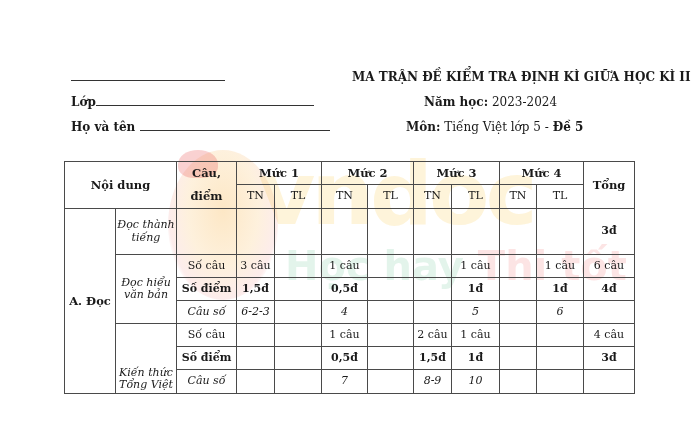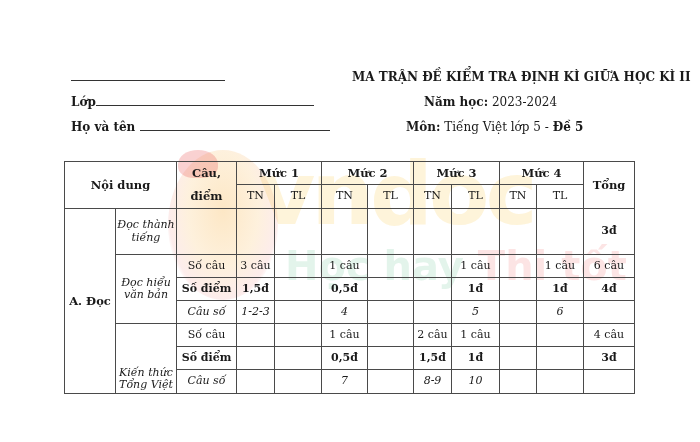--- a/index.html
+++ b/index.html
@@ -157,21 +157,21 @@
     <td>0,5đ</td>
     <td></td>
     <td></td>
     <td>1đ</td>
     <td></td>
     <td>1đ</td>
     <td>4đ</td>
   </tr>
   <tr style="height:23px" class="it">
     <td>Câu số</td>
-    <td>1-2-3</td>
+    <td>6-2-3</td>
     <td></td>
     <td>4</td>
     <td></td>
     <td></td>
     <td>5</td>
     <td></td>
     <td>6</td>
     <td></td>
   </tr>
 

